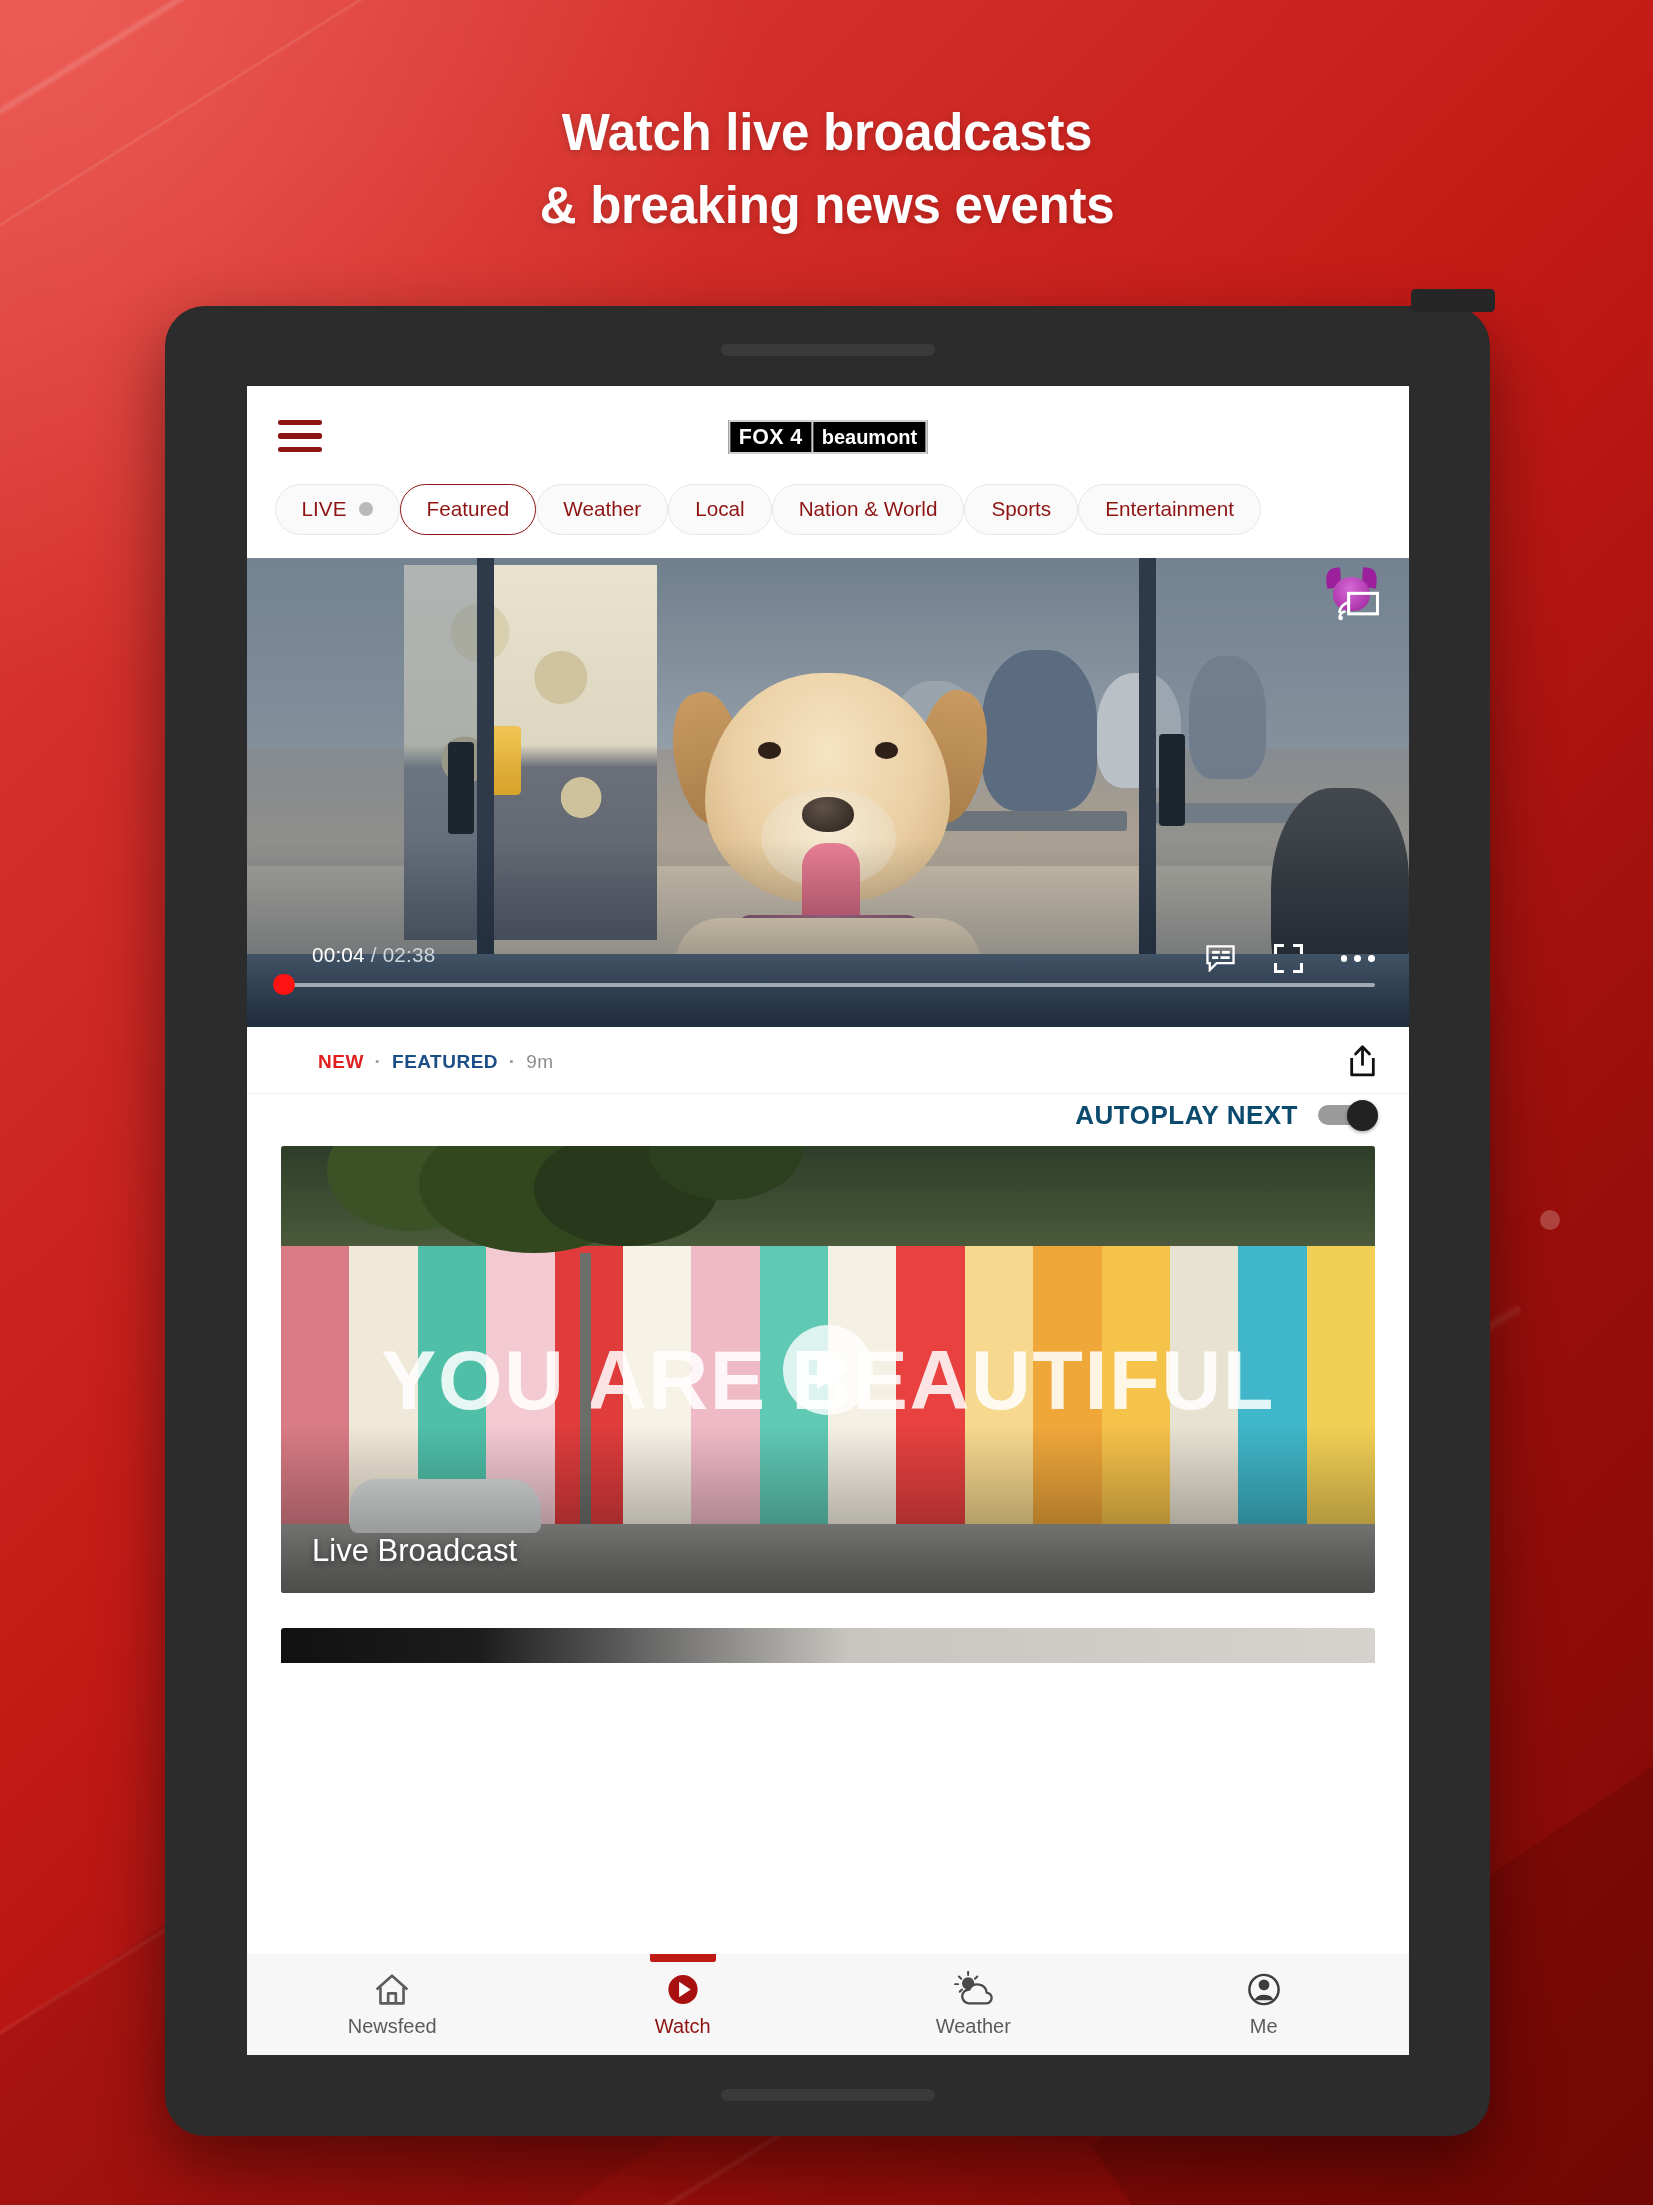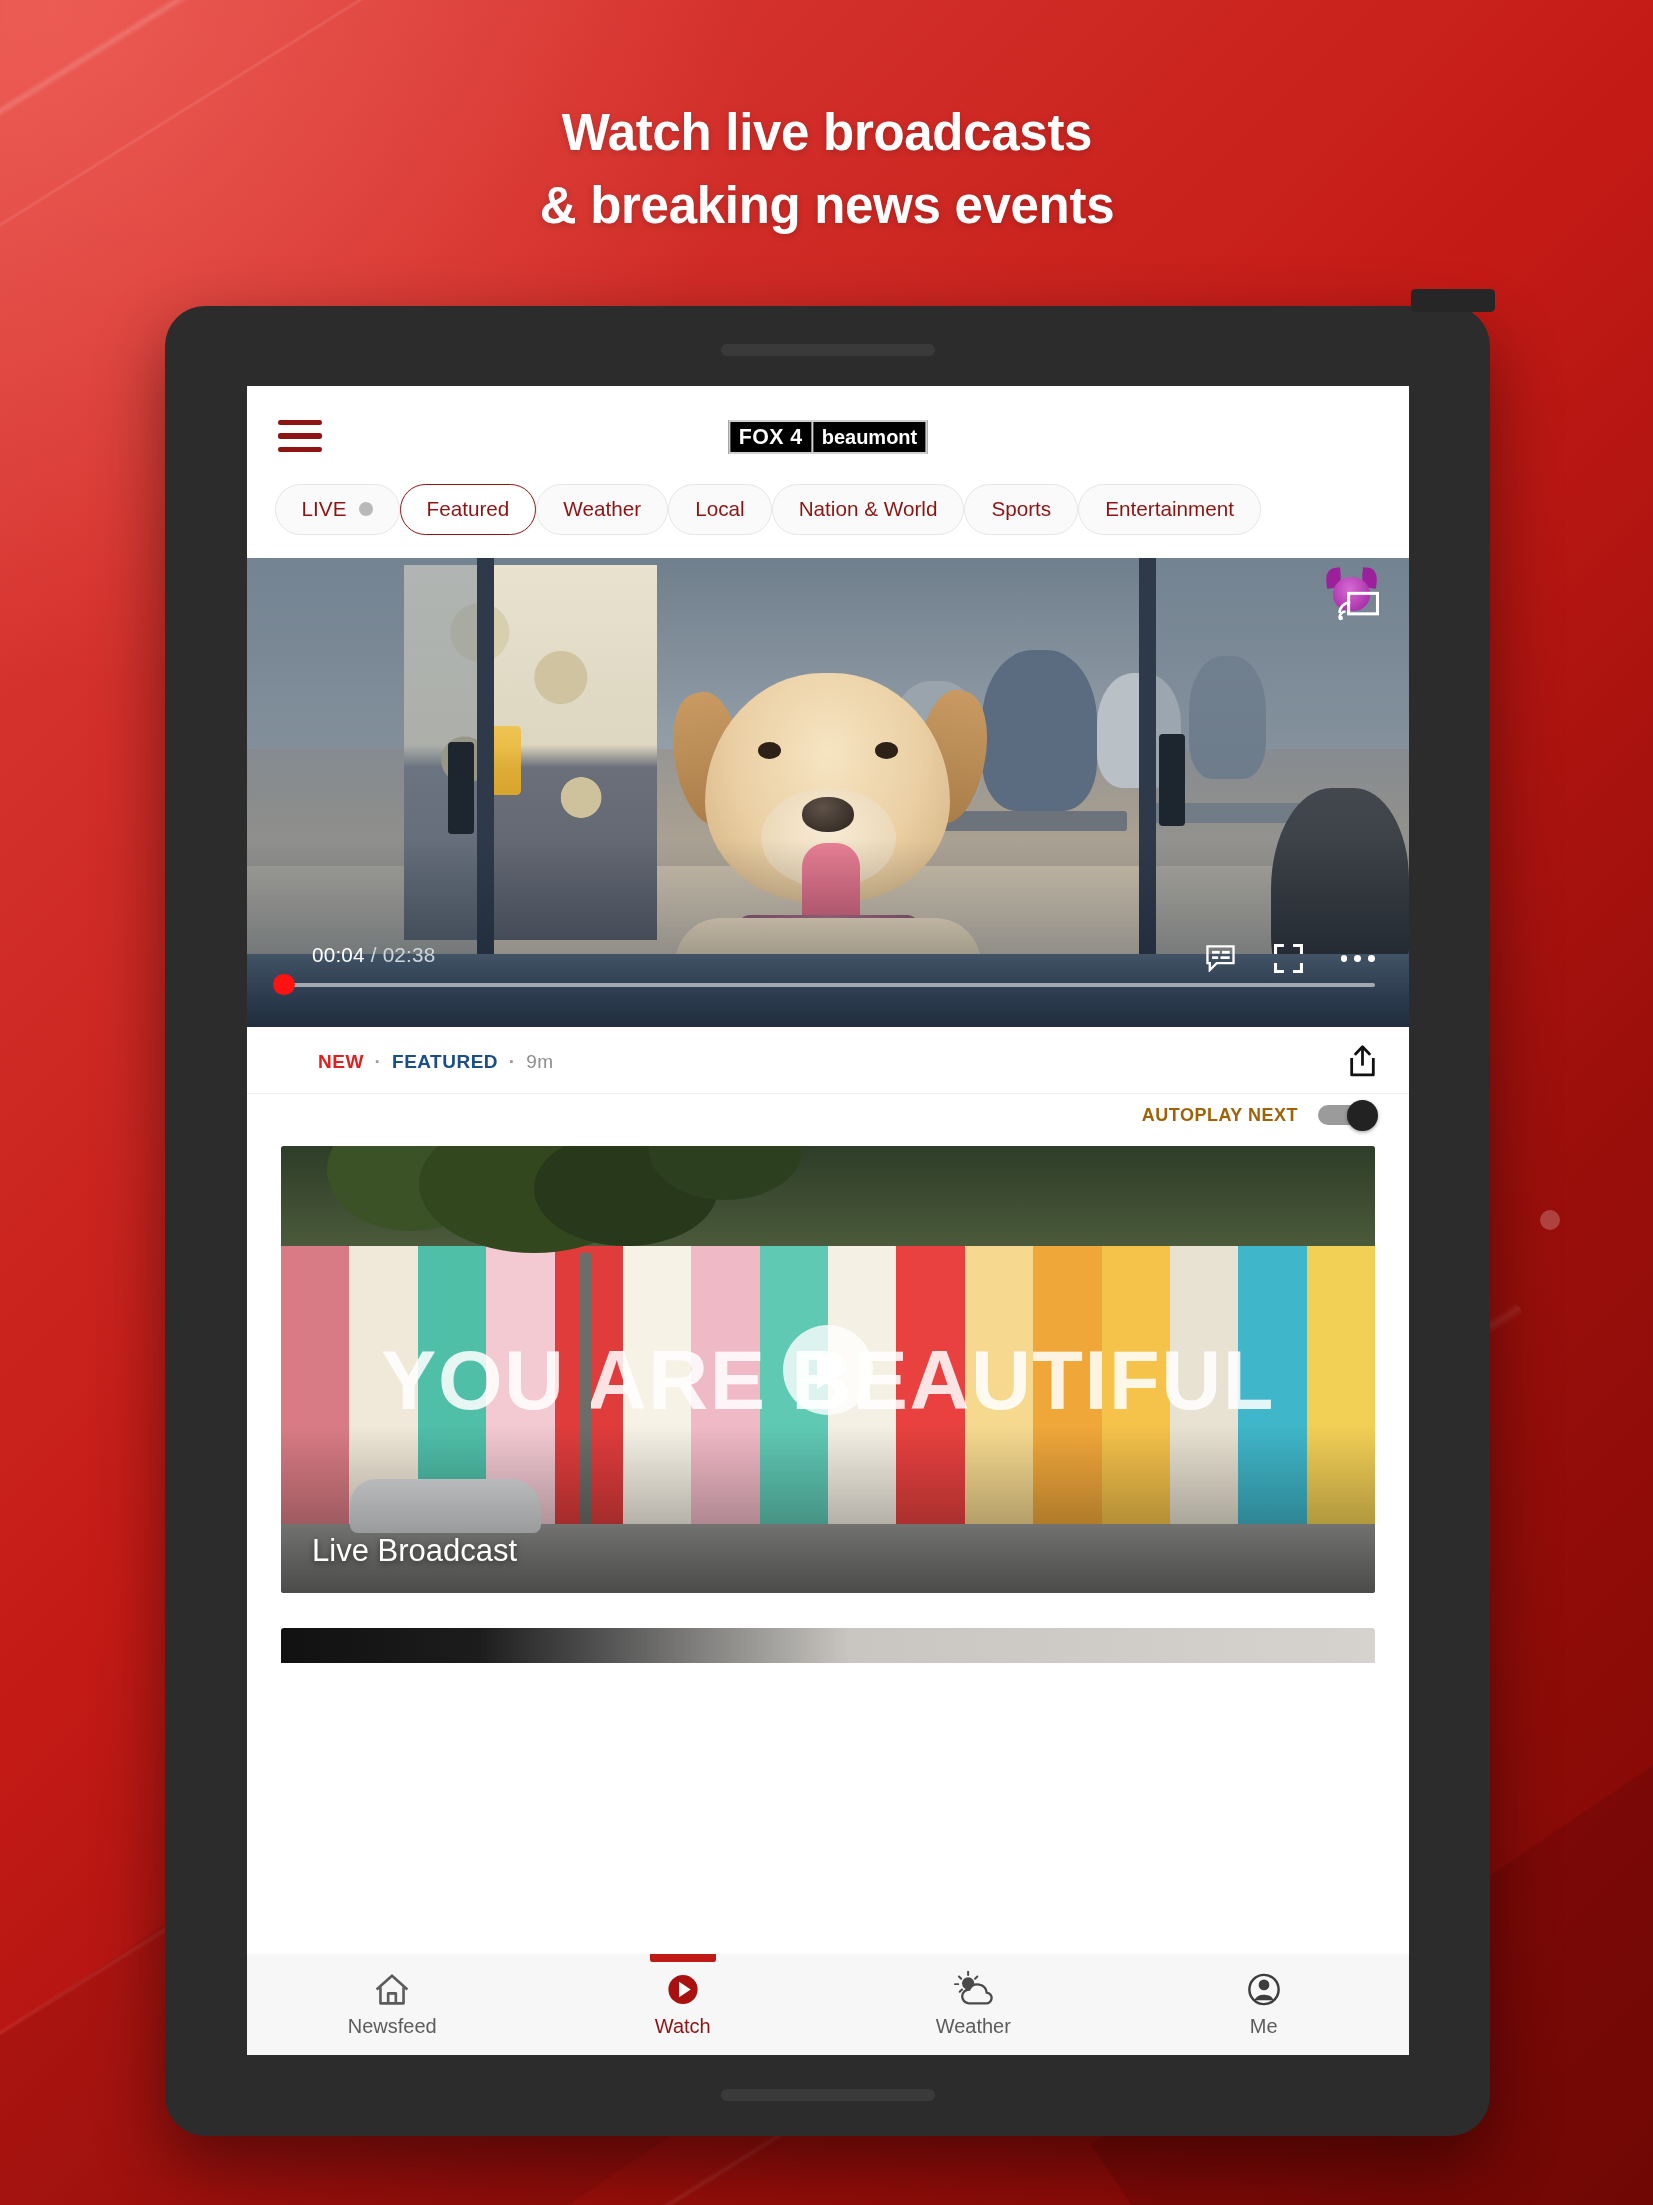--- a/index.html
+++ b/index.html
@@ -223,21 +223,21 @@
   #meta-left .feat { color:#1b4d87; }
   #meta-left .sep { color:#9a9a9a; font-weight:700; }
   #meta-left .age { color:#8e8e8e; font-weight:400; }
 
   
   #autoplay {
     display:flex; align-items:center; justify-content:flex-end; gap:20px;
     padding:6.1px 31px 15.3px 31px; background:#fff;
     border-top:1.5px solid #f0f0f0;
   }
-  #autoplay .lbl { color:#a16207; font-weight:700; font-size:18px; letter-spacing:0.5px; }
+  #autoplay .lbl { color:#0c4a6e; font-weight:700; font-size:26px; letter-spacing:0.5px; }
   #toggle { position:relative; width:60px; height:31px; }
   #toggle .track { position:absolute; left:0; top:5.4px; width:52px; height:20px; border-radius:10px; background:#9b9b9b; }
   #toggle .knob { position:absolute; right:0; top:0; width:31px; height:31px; border-radius:50%; background:#222;
     box-shadow:0 1.5px 3.8px rgba(0,0,0,.35); }
 
   
   #card {
     position:relative; margin:0 34px; height:447px; overflow:hidden;
     border-radius:3.1px;
     background:#8b8d88;

